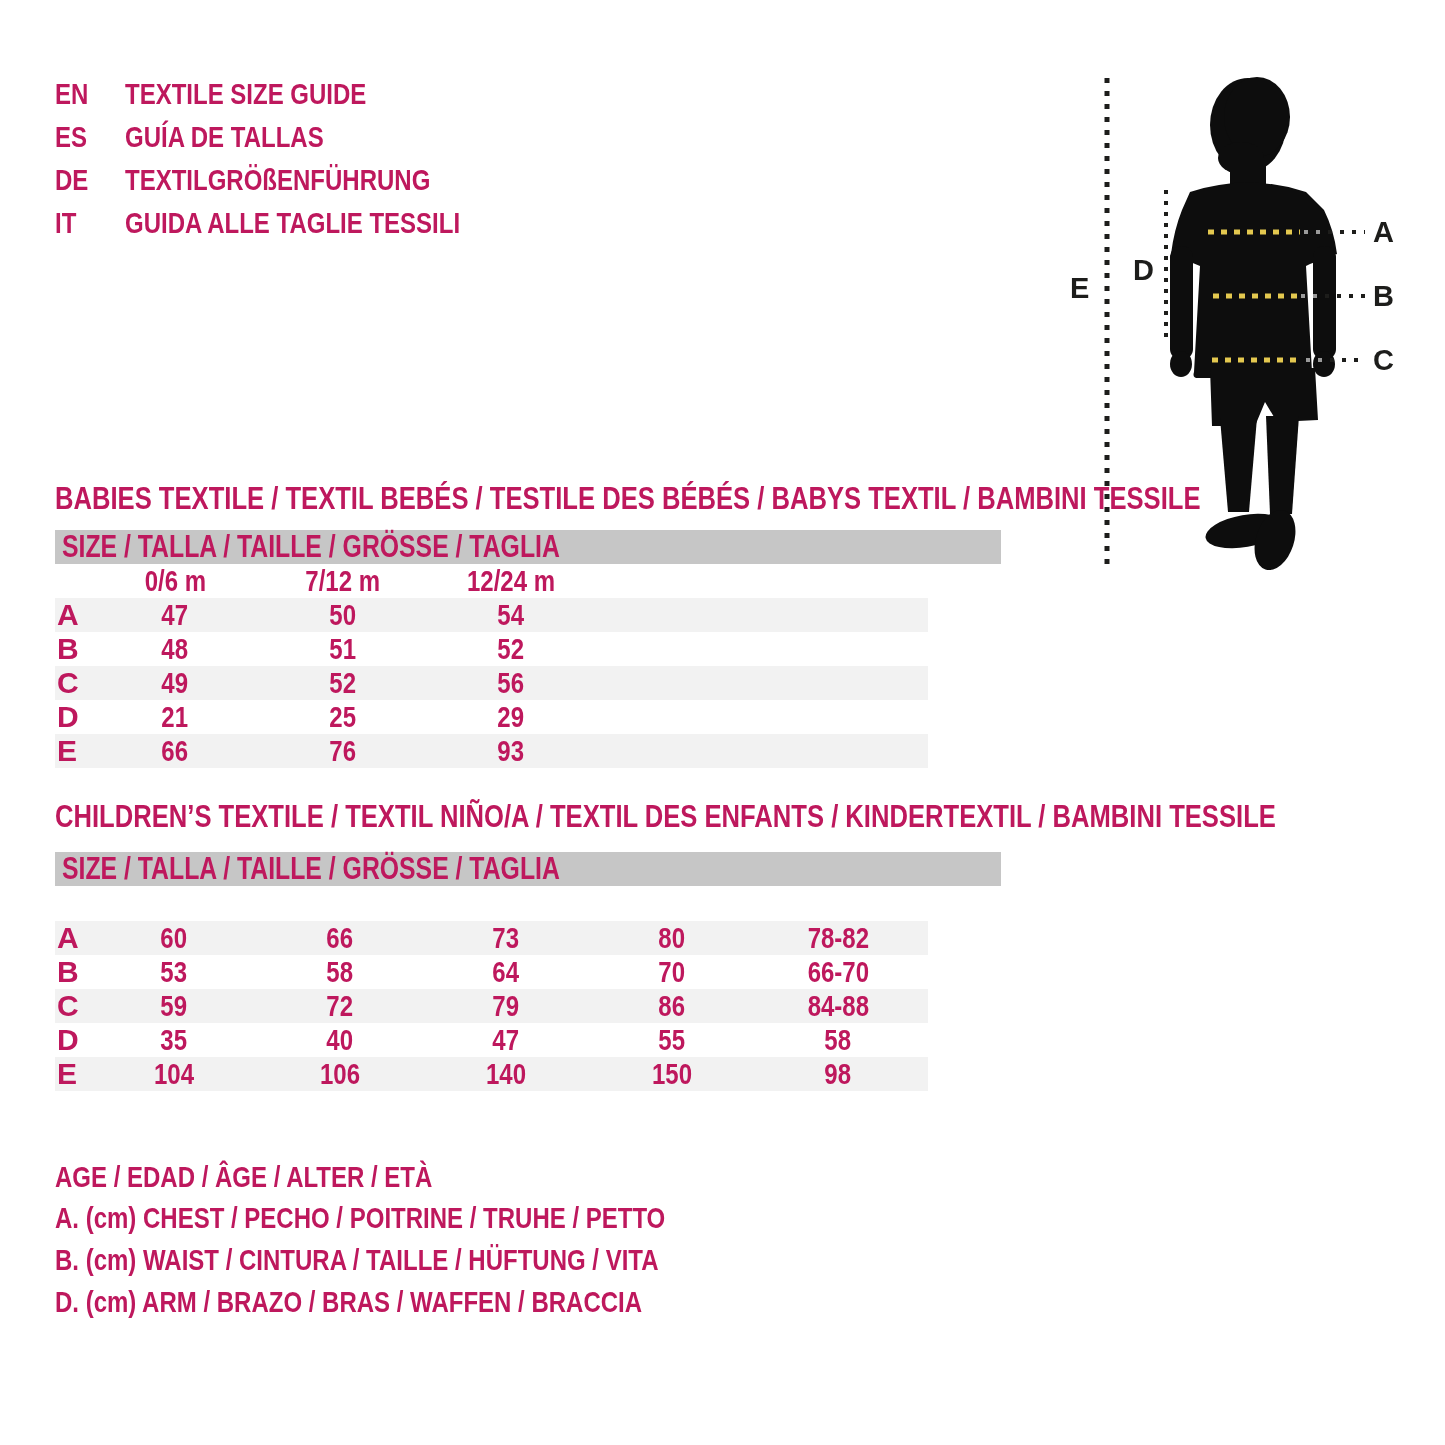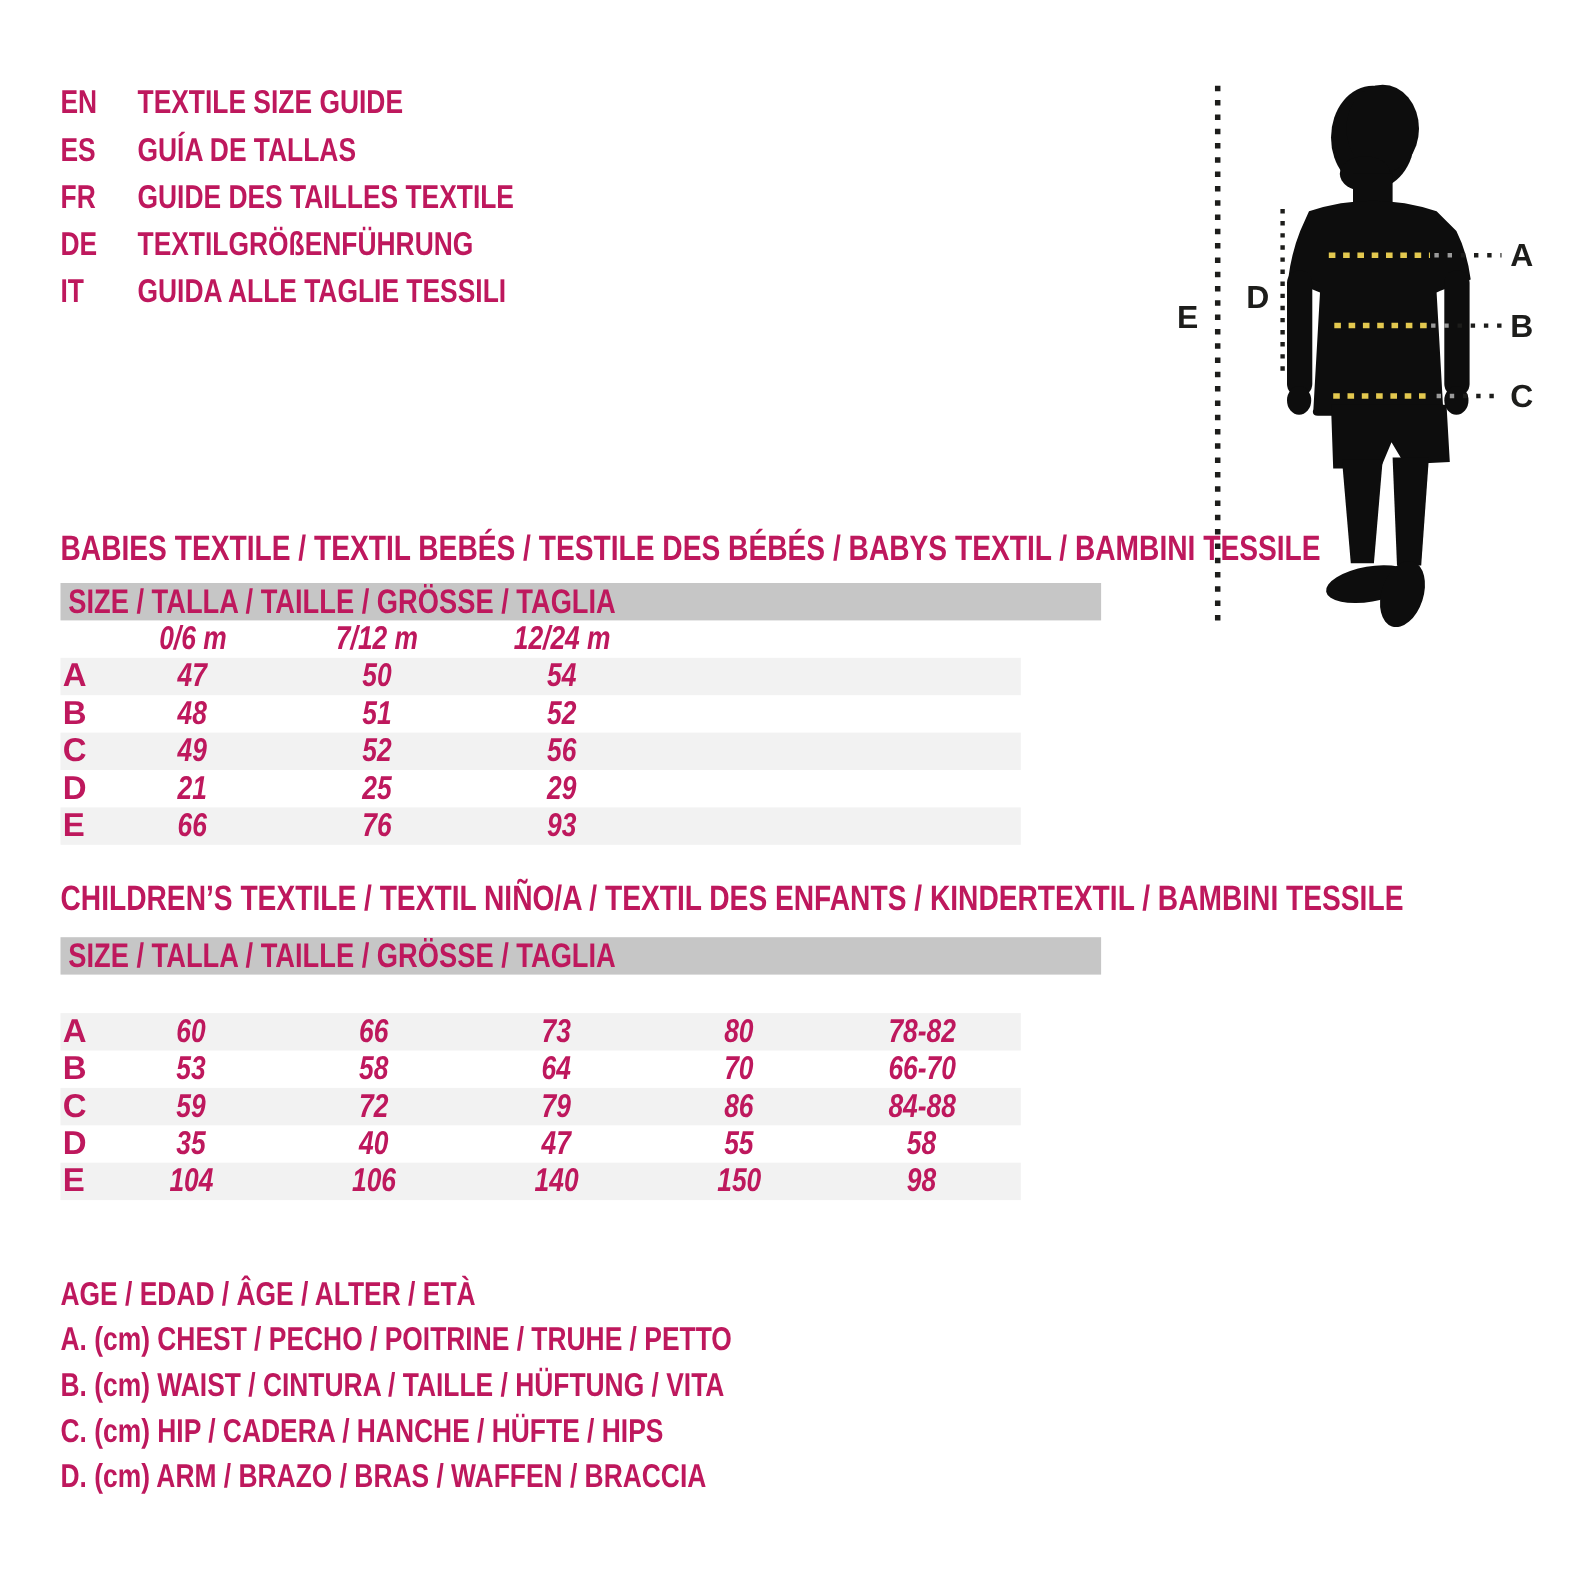--- a/index.html
+++ b/index.html
@@ -23,21 +23,21 @@
     position:absolute;left:55px;width:946px;height:34px;background:#c6c6c6;
     display:flex;align-items:center;padding-left:7px;box-sizing:border-box;
     font-size:31px;font-weight:700;
   }
 
   
   .t-row{position:absolute;left:55px;width:873px;height:34px;display:grid;align-items:center;}
   .babies-grid{grid-template-columns:36px 168px 168px 168px;}
   .children-grid{grid-template-columns:36px 166px 166px 166px 166px 166px;}
   .shade{background:#f2f2f2;}
-  .cell{text-align:center;font-size:30px;font-weight:700;font-style:italic;}
+  .cell{text-align:center;font-size:30px;font-weight:700;}
   .label-cell{text-align:left;padding-left:2px;font-size:30px;font-weight:700;}
 
   
   .legend-block{position:absolute;left:55px;top:1140px;margin-top:16px;}
   .legend-line{height:41.6px;display:flex;align-items:center;font-size:30px;font-weight:700;}
 
   
   .figure-wrap{position:absolute;left:1060px;top:70px;width:340px;height:510px;}
   .fig-label{font:700 29px "Liberation Sans",sans-serif;fill:#1d1d1b;}
 </style>
@@ -47,24 +47,20 @@
 <div class="page">
 
   <div class="lang-block">
     <div class="lang-row">
       <span class="lang-code"><span class="cond">EN</span></span>
       <span class="cond">TEXTILE SIZE GUIDE</span>
     </div>
     <div class="lang-row">
       <span class="lang-code"><span class="cond">ES</span></span>
       <span class="cond">GUÍA DE TALLAS</span>
-    </div>
-    <div class="lang-row">
-      <span class="lang-code"><span class="cond">FR</span></span>
-      <span class="cond">GUIDE DES TAILLES TEXTILE</span>
     </div>
     <div class="lang-row">
       <span class="lang-code"><span class="cond">DE</span></span>
       <span class="cond">TEXTILGRÖßENFÜHRUNG</span>
     </div>
     <div class="lang-row">
       <span class="lang-code"><span class="cond">IT</span></span>
       <span class="cond">GUIDA ALLE TAGLIE TESSILI</span>
     </div>
   </div>
@@ -213,20 +209,17 @@
     <div class="legend-line">
         <span class="cond">AGE / EDAD / ÂGE / ALTER / ETÀ</span>
       </div>
     <div class="legend-line">
         <span class="cond">A. (cm) CHEST / PECHO / POITRINE / TRUHE / PETTO</span>
       </div>
     <div class="legend-line">
         <span class="cond">B. (cm) WAIST / CINTURA / TAILLE / HÜFTUNG / VITA</span>
       </div>
     <div class="legend-line">
-        <span class="cond">C. (cm) HIP / CADERA / HANCHE / HÜFTE / HIPS</span>
-      </div>
-    <div class="legend-line">
         <span class="cond">D. (cm) ARM / BRAZO / BRAS / WAFFEN / BRACCIA</span>
       </div>
   </div>
 
 </div>
 
 </body></html>

